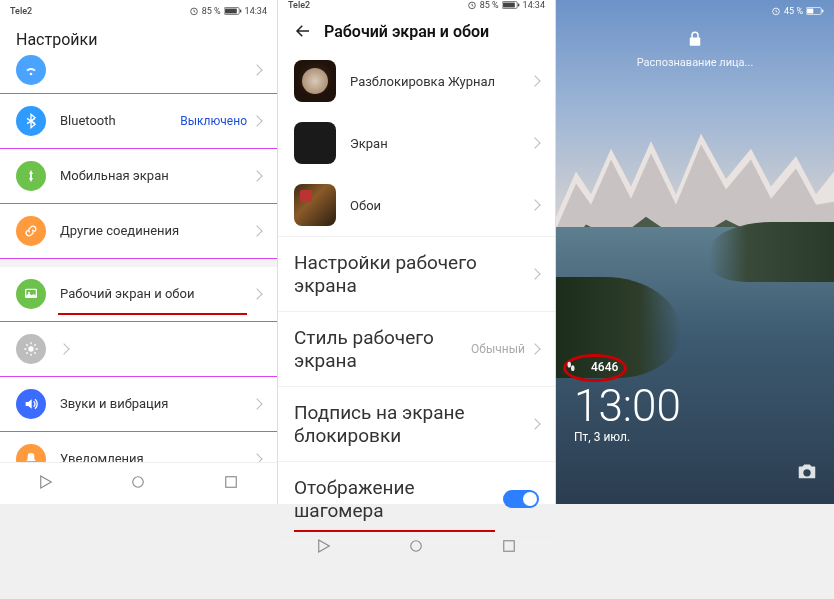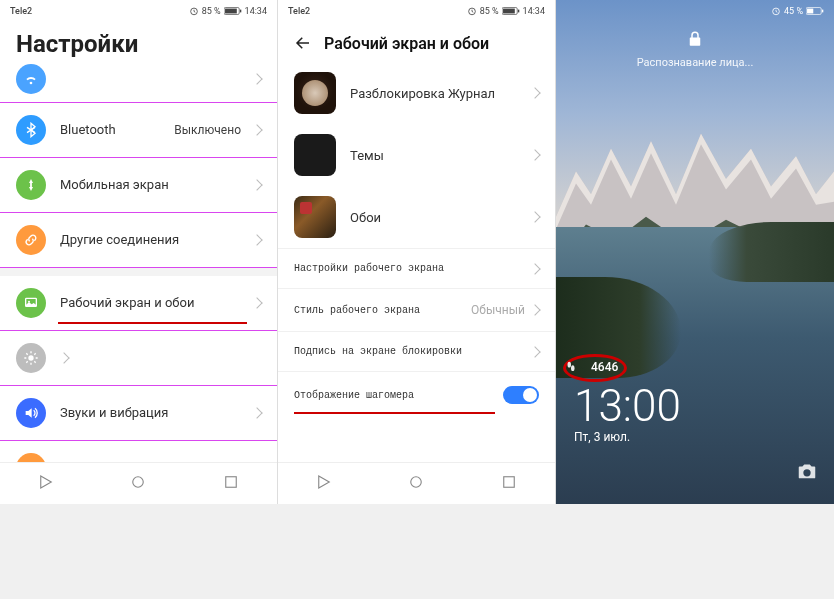--- a/index.html
+++ b/index.html
@@ -9,46 +9,46 @@
 .p2 { width: 278px; border-right: 1px solid #ddd; }
 .p3 { width: 278px; position: relative; overflow: hidden; }
 
 
 .status { height: 22px; display: flex; align-items: center; justify-content: space-between; padding: 0 10px; font-size: 9px; color: #444; }
 .status-left { font-weight: 500; }
 .status-right { display: flex; align-items: center; gap: 3px; }
 .status.light { color: #fff; position: absolute; top: 0; left: 0; right: 0; z-index: 5; }
 
 
-.title1 { font-size: 24px; font-weight: 700; padding: 8px 16px 6px; color: #222; }
+.title1 { font-size: 16px; font-weight: 400; padding: 8px 16px 6px; color: #222; }
 .list1 { flex: 1; overflow: hidden; }
 .row { display: flex; align-items: center; padding: 12px 16px; border-bottom: 1px solid #d946ef; position: relative; }
 .row.gap-above { border-top: 8px solid #f3f3f3; }
 .ic { width: 30px; height: 30px; border-radius: 50%; display: flex; align-items: center; justify-content: center; margin-right: 14px; flex-shrink: 0; }
 .ic svg { width: 16px; height: 16px; fill: #fff; }
 .lbl { flex: 1; font-size: 13px; color: #333; line-height: 1.3; }
-.val { font-size: 12px; color: #404040; margin-right: 12px; }
+.val { font-size: 12px; color: #1d4ed8; margin-right: 6px; }
 .chev { width: 8px; height: 8px; border-top: 1.5px solid #bbb; border-right: 1.5px solid #bbb; transform: rotate(45deg); }
 .underline-red { position: absolute; bottom: 6px; left: 58px; right: 30px; height: 2px; background: #c00; }
 
 
 .nav { height: 42px; display: flex; align-items: center; justify-content: space-around; border-top: 1px solid #eee; }
 .nav svg { width: 18px; height: 18px; stroke: #888; fill: none; stroke-width: 1.5; }
 
 
 .hdr2 { display: flex; align-items: center; padding: 10px 14px 8px; }
 .back { width: 22px; height: 22px; display: flex; align-items: center; justify-content: center; margin-right: 10px; }
 .back svg { width: 18px; height: 18px; stroke: #222; fill: none; stroke-width: 2; }
 .title2 { font-size: 16px; font-weight: 600; color: #111; }
 .list2 { flex: 1; }
 .row2 { display: flex; align-items: center; padding: 10px 16px; position: relative; }
 .thumb { width: 42px; height: 42px; border-radius: 8px; margin-right: 14px; flex-shrink: 0; background: #ddd; display: flex; align-items: center; justify-content: center; overflow: hidden; }
 .row2 .lbl2 { flex: 1; font-size: 13px; color: #333; }
 .row3 { display: flex; align-items: center; padding: 14px 16px; border-bottom: 1px solid #f0f0f0; position: relative; }
-.row3 .lbl2 { flex: 1; font-size: 10px; color: #333; font-family: Liberation Mono, monospace; }
+.row3 .lbl2 { flex: 1; font-size: 19px; color: #333; }
 .row3 .val2 { font-size: 12px; color: #aaa; margin-right: 6px; }
 .switch { width: 36px; height: 18px; background: #2e7fff; border-radius: 10px; position: relative; }
 .switch::after { content: ""; position: absolute; width: 14px; height: 14px; border-radius: 50%; background: #fff; right: 2px; top: 2px; }
 .underline-red2 { position: absolute; bottom: 4px; left: 16px; right: 60px; height: 2px; background: #c00; }
 
 
 .bg3 { position: absolute; inset: 0; }
 .sky { position: absolute; top: 0; left: 0; right: 0; height: 45%; background: linear-gradient(180deg, #6c93c8 0%, #9fb6d6 50%, #d8d4d0 100%); }
 .mtn { position: absolute; top: 22%; left: 0; right: 0; height: 30%; }
 .mtn svg { width: 100%; height: 100%; }
@@ -253,21 +253,21 @@
         <span style="background:#d4a94a"></span>
           <span style="background:#52b36a"></span>
           <span style="background:#2e9cff"></span>
         <span style="background:#c44"></span>
           <span style="background:#7a7"></span>
           <span style="background:#e66"></span>
         <span style="background:#6a5"></span>
           <span style="background:#9b6"></span>
           <span style="background:#46a"></span>
       </span>
-      <span class="lbl2">Темы</span>
+      <span class="lbl2">Экран</span>
       <span class="chev"></span>
     </div>
 
     <div class="row2" style="border-bottom:1px solid #f0f0f0">
       <span class="thumb th-c"></span>
       <span class="lbl2">Обои</span>
       <span class="chev"></span>
     </div>
 
     <div class="row3">

